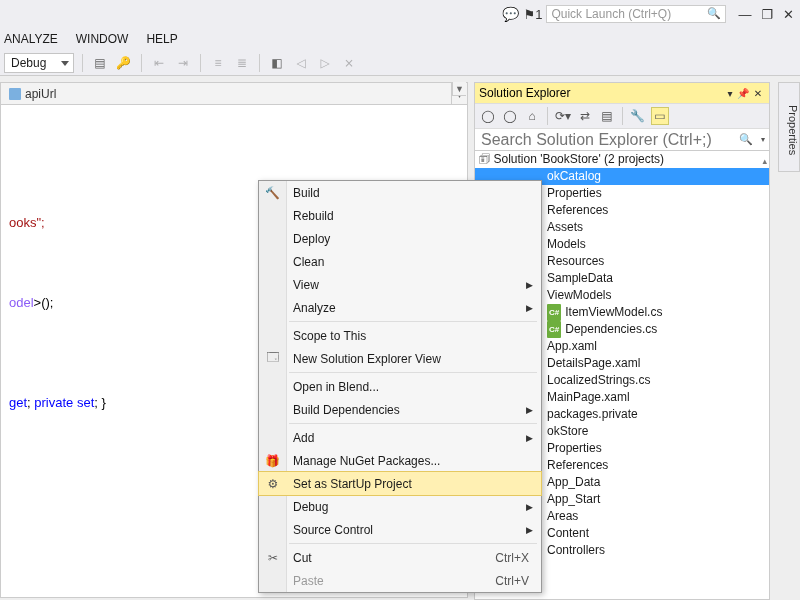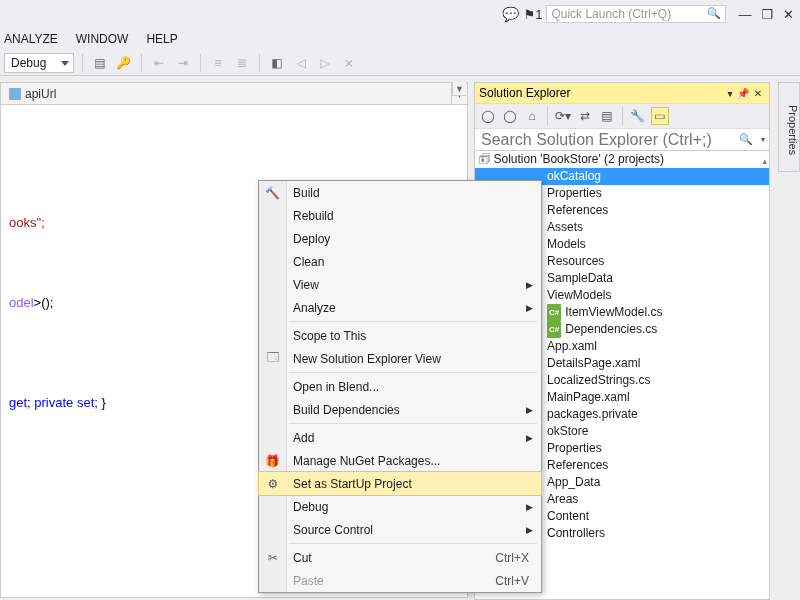--- a/index.html
+++ b/index.html
@@ -223,20 +223,23 @@
     <div class="row lvl2">
         <span>Properties</span>
       </div>
     <div class="row lvl2">
         <span>References</span>
       </div>
     <div class="row lvl2">
         <span>App_Data</span>
       </div>
     <div class="row lvl2">
+        <span>App_Start</span>
+      </div>
+    <div class="row lvl2">
         <span>Areas</span>
       </div>
     <div class="row lvl2">
         <span>Content</span>
       </div>
     <div class="row lvl2">
         <span>Controllers</span>
       </div>
   </div>
 </div>

